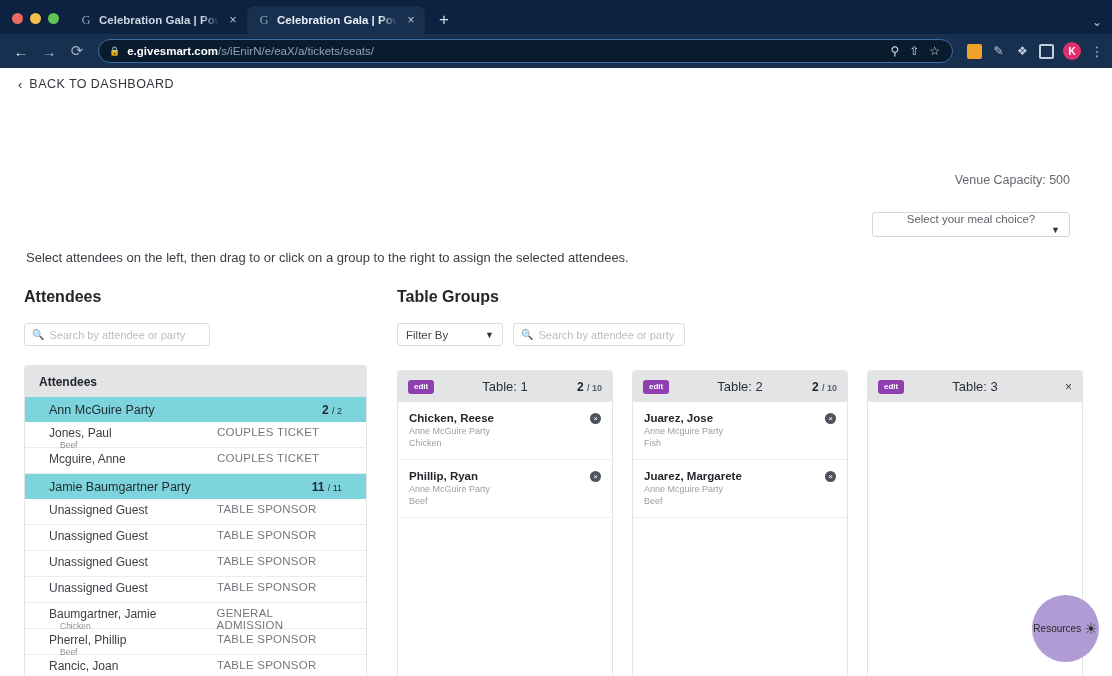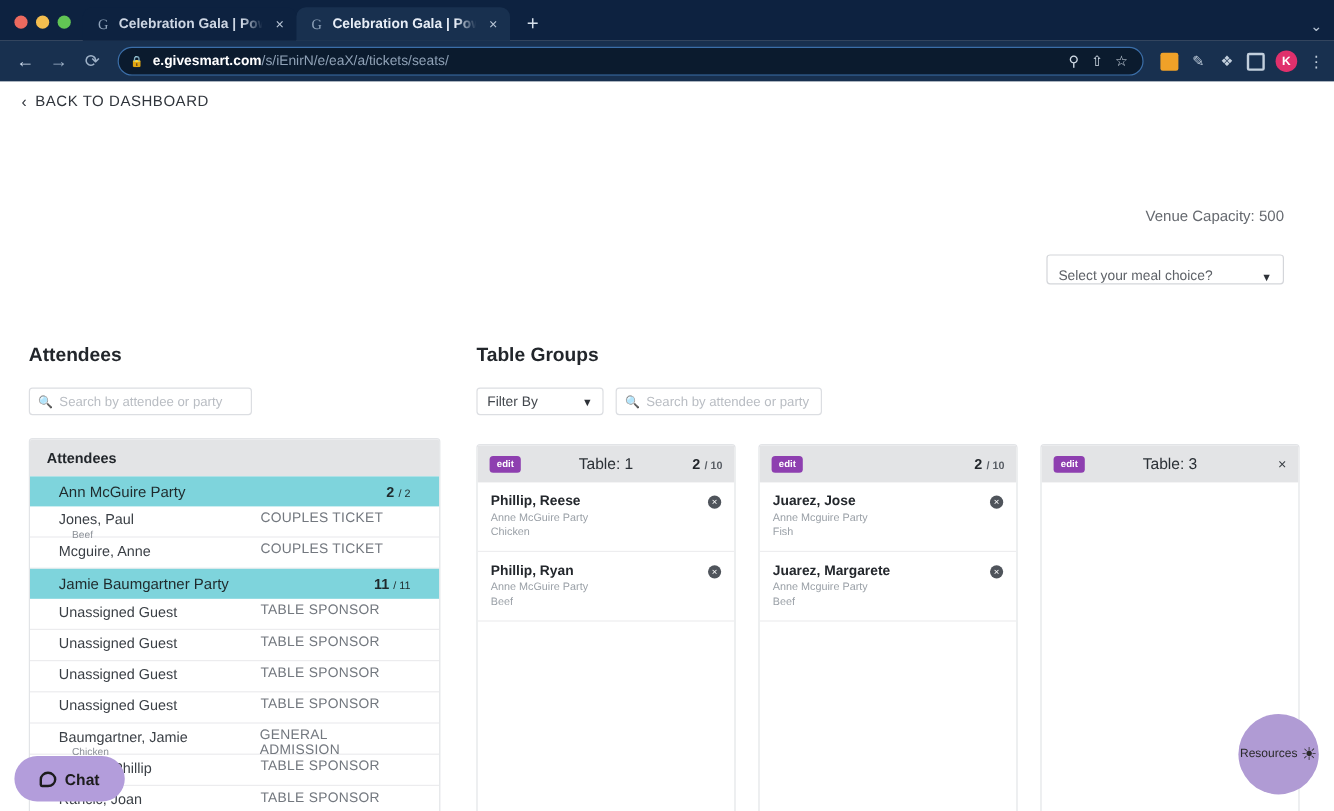--- a/index.html
+++ b/index.html
@@ -112,22 +112,22 @@
   }
 
   .capacity {
     position: absolute; right: 42px; top: 105px;
     font-size: 12.5px; color: #65696f;
   }
   .meal-select {
     position: absolute; right: 42px; top: 144px;
     width: 198px; height: 25px;
     border: 1px solid #d4d6da; border-radius: 3px; background: #fff;
-    display: flex; align-items: flex-end; padding: 0 9px;
-    font-size: 11.5px; color: #5e6268;
+    display: flex; align-items: center; padding: 0 9px;
+    font-size: 11.5px; color: #5e6268; flex-direction: column;
   }
   .meal-select .caret { margin-left: auto; font-size: 9px; color: #2e3238; }
 
   .instructions {
     position: absolute; left: 26px; top: 182px;
     font-size: 13px; color: #3a3f45;
   }
 
   
   .cols { position: absolute; top: 220px; left: 0; right: 0; bottom: 0; }
@@ -319,20 +319,21 @@
       <span class="label">BACK TO DASHBOARD</span>
     </div>
 
     <div class="capacity">Venue Capacity: 500</div>
 
     <div class="meal-select">
       <span>Select your meal choice?</span>
       <span class="caret">▼</span>
     </div>
 
+    <div class="instructions">Select attendees on the left, then drag to or click on a group to the right to assign the selected attendees.</div>
 
     <div class="cols">
 
       <div class="attendees-col">
         <div class="col-title">Attendees</div>
 
         <div class="search-box">
           <span class="search-ico">🔍</span>
           <span class="search-ph">Search by attendee or party</span>
         </div>
@@ -427,38 +428,39 @@
 
         <div class="cards" id="cards">
             <div class="tcard c1">
               <div class="tcard-head">
                 <span class="edit-badge">edit</span>
                 <span class="tcard-title">Table: 1</span>
                 <span class="tcard-count">2 <span class="tot">/ 10</span></span>
               </div>
               <div class="seat">
                 <div class="seat-main">
-                  <div class="seat-name">Phillip, Reese</div>
+                  <div class="seat-name">Chicken, Reese</div>
                   <div class="seat-sub">Anne McGuire Party</div>
                   <div class="seat-sub">Chicken</div>
                 </div>
                 <span class="seat-remove">×</span>
               </div>
               <div class="seat">
                 <div class="seat-main">
                   <div class="seat-name">Phillip, Ryan</div>
                   <div class="seat-sub">Anne McGuire Party</div>
                   <div class="seat-sub">Beef</div>
                 </div>
                 <span class="seat-remove">×</span>
               </div>
             </div>
             <div class="tcard c2">
               <div class="tcard-head">
                 <span class="edit-badge">edit</span>
+                <span class="tcard-title">Table: 2</span>
                 <span class="tcard-count">2 <span class="tot">/ 10</span></span>
               </div>
               <div class="seat">
                 <div class="seat-main">
                   <div class="seat-name">Juarez, Jose</div>
                   <div class="seat-sub">Anne Mcguire Party</div>
                   <div class="seat-sub">Fish</div>
                 </div>
                 <span class="seat-remove">×</span>
               </div>
@@ -476,24 +478,20 @@
                 <span class="edit-badge">edit</span>
                 <span class="tcard-title">Table: 3</span>
                 <span class="tcard-x">×</span>
               </div>
             </div>
           </div>
       </div>
 
     </div>
 
-    <div class="chat-widget">
-      <span class="chat-bubble"></span>
-      <span>Chat</span>
-    </div>
 
     <div class="resources-widget">
       <span class="res-label">Resources</span>
       <span class="bulb">☀</span>
     </div>
 
   </div>
 </div>
 
 </body></html>

